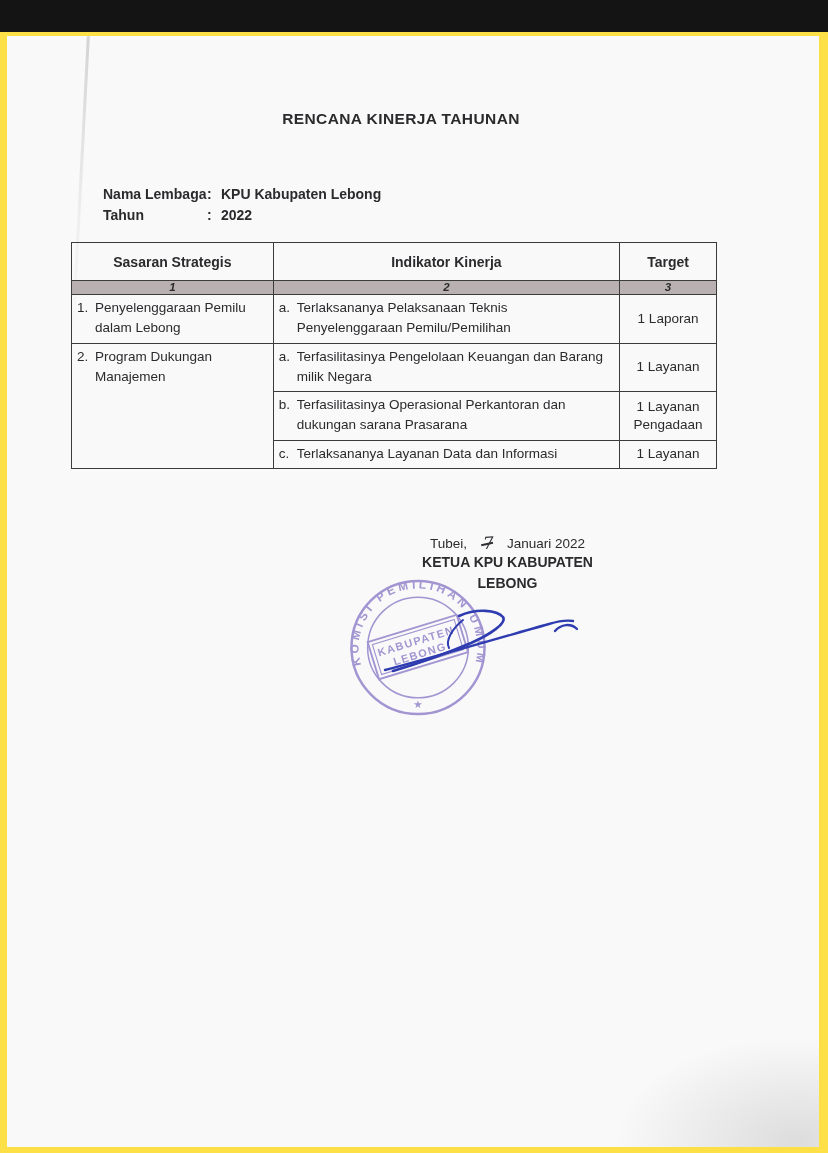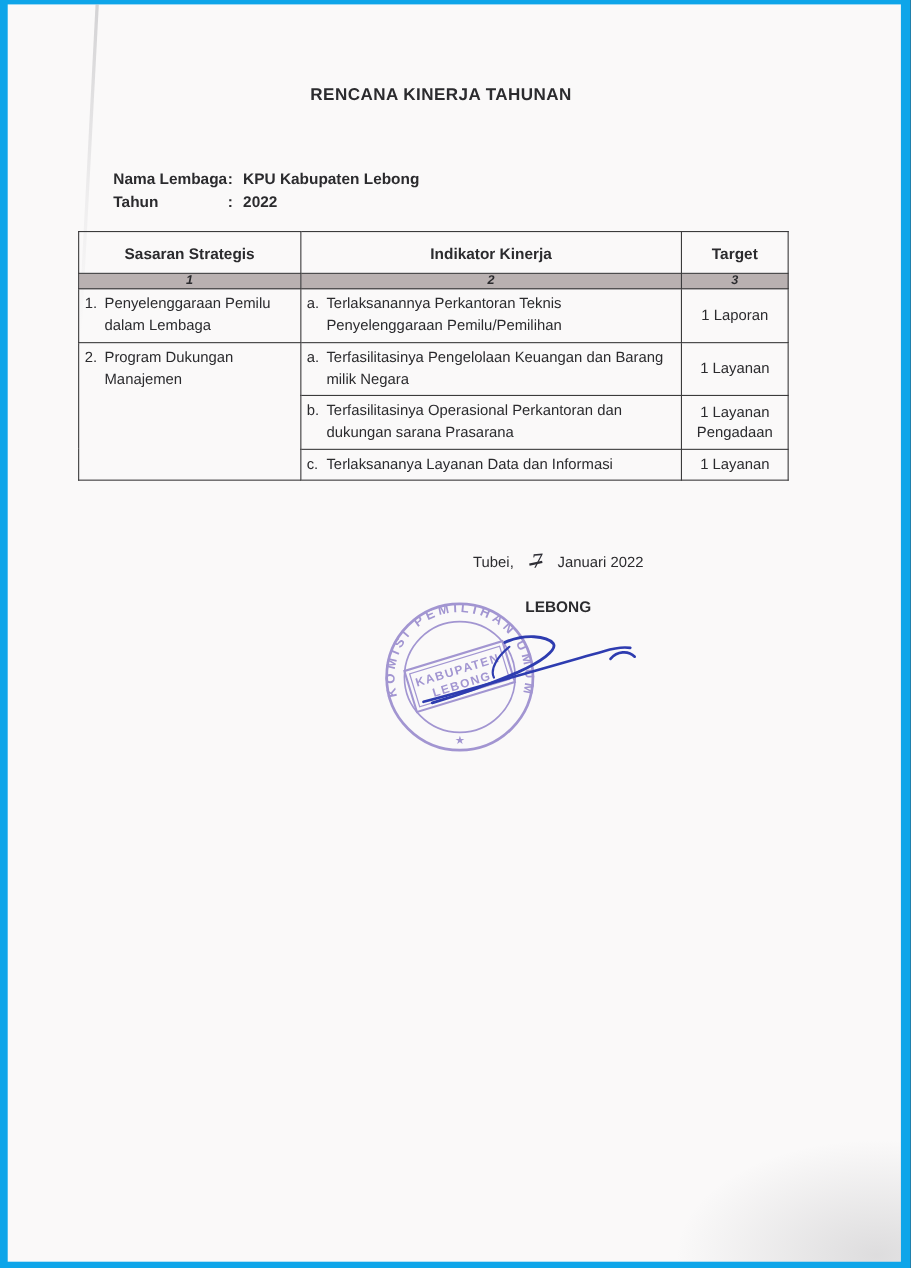--- a/index.html
+++ b/index.html
@@ -6,21 +6,22 @@
   html, body { width: 828px; height: 1153px; }
   body {
     font-family: "Liberation Sans", sans-serif;
     background: #141414;
     position: relative;
     overflow: hidden;
   }
   .scan-frame {
     position: absolute;
     inset: 0;
-    background: #0ea5e9;
+    background: #fde047;
+    margin-top: 32px;
   }
   .page {
     position: absolute;
     top: 4px; left: 7px; right: 9px; bottom: 6px;
     background: #faf9f9;
     color: #2b2b2e;
   }
   
   .crease-topleft {
     position: absolute;
@@ -205,27 +206,27 @@
         </tr>
         <tr class="band">
           <td>1</td>
           <td>2</td>
           <td>3</td>
         </tr>
         <tr>
           <td class="cell-sasaran">
             <div class="hang">
               <span class="marker">1.</span>
-              <span class="txt">Penyelenggaraan Pemilu dalam Lembaga</span>
+              <span class="txt">Penyelenggaraan Pemilu dalam Lebong</span>
             </div>
           </td>
           <td class="cell-indikator">
             <div class="hang">
               <span class="marker">a.</span>
-              <span class="txt">Terlaksanannya Perkantoran Teknis Penyelenggaraan Pemilu/Pemilihan</span>
+              <span class="txt">Terlaksananya Pelaksanaan Teknis Penyelenggaraan Pemilu/Pemilihan</span>
             </div>
           </td>
           <td class="cell-target">1 Laporan</td>
         </tr>
         <tr>
           <td class="cell-sasaran" rowspan="3">
             <div class="hang">
               <span class="marker">2.</span>
               <span class="txt">Program Dukungan Manajemen</span>
             </div>
@@ -256,20 +257,21 @@
           </td>
           <td class="cell-target">1 Layanan</td>
         </tr>
       </tbody>
     </table>
 
     <div class="sig-block">
       <div class="sig-dateline">
         <span>Tubei,</span><span class="hand-day">7</span><span>Januari 2022</span>
       </div>
+      <div class="sig-role1">KETUA KPU KABUPATEN</div>
       <div class="sig-role2">LEBONG</div>
 
       <svg class="stamp" viewBox="0 0 160 164">
         <g stroke="#8f80c9" fill="none">
           <circle cx="80" cy="82" r="70" stroke-width="2.6"></circle>
           <circle cx="80" cy="82" r="53" stroke-width="1.6"></circle>
         </g>
         <defs>
           <path id="ringArc" d="M 21,103 A 62.5,62.5 0 1 1 139,103"></path>
         </defs>

